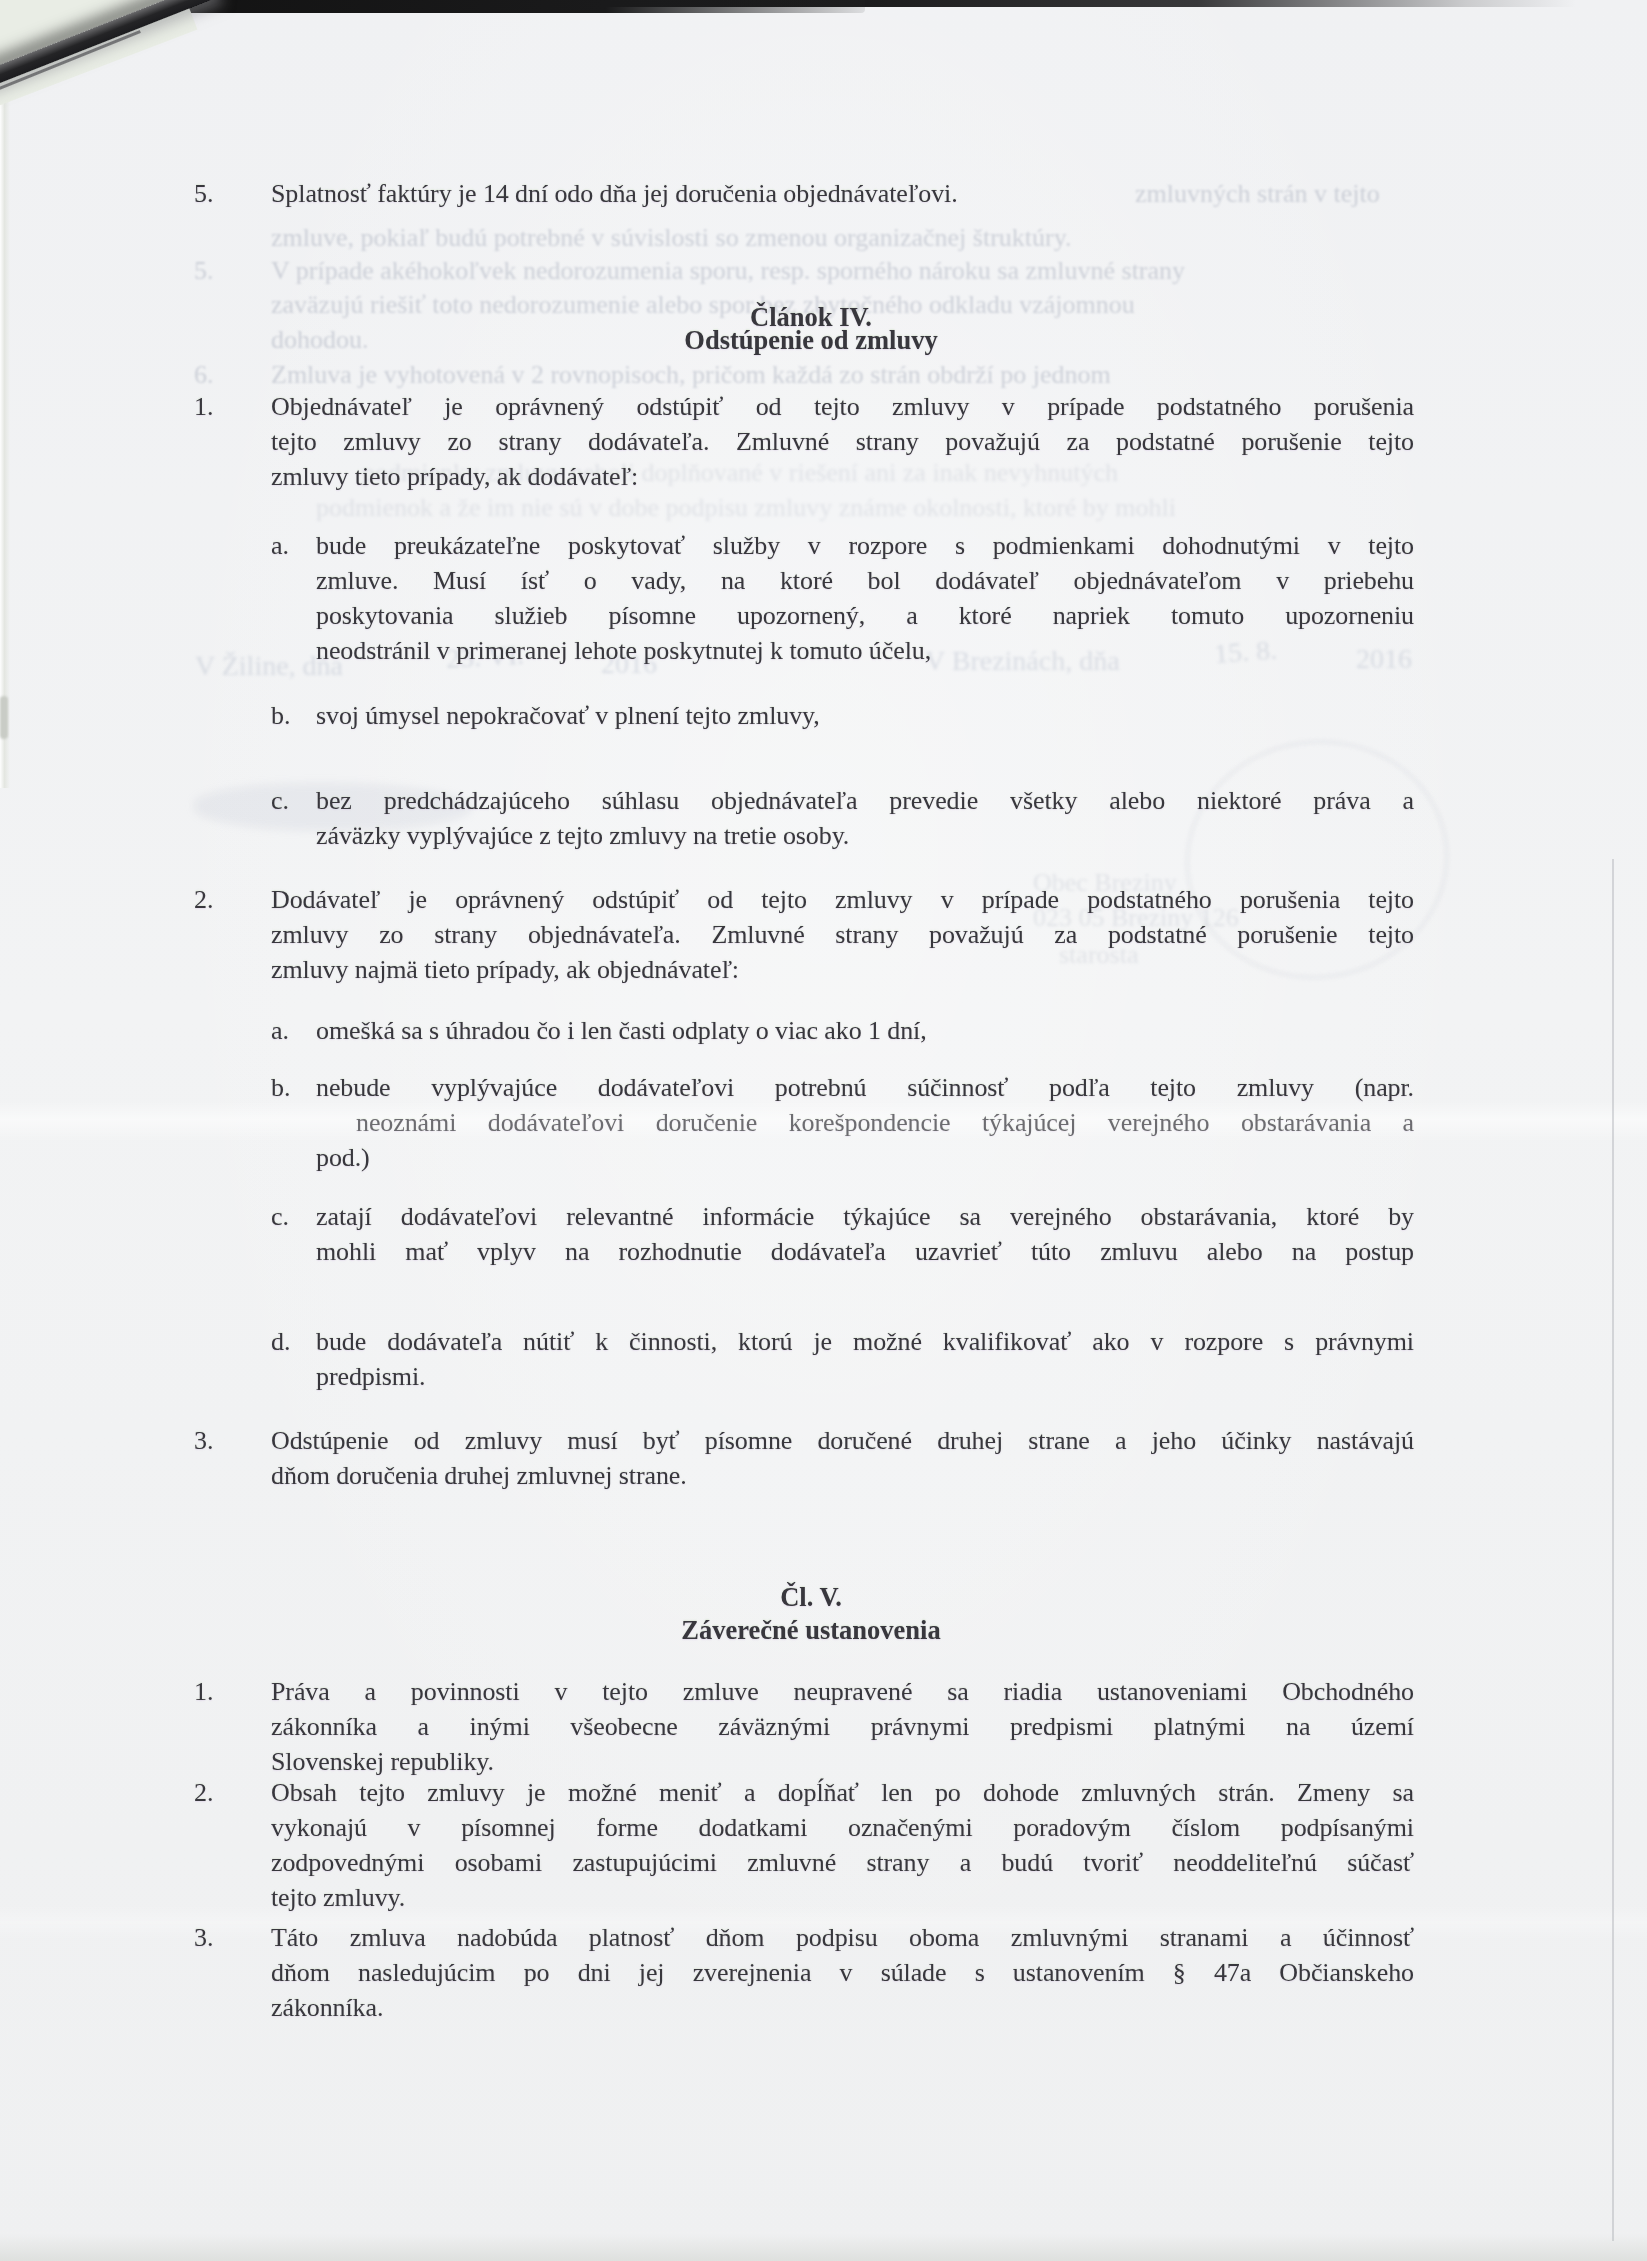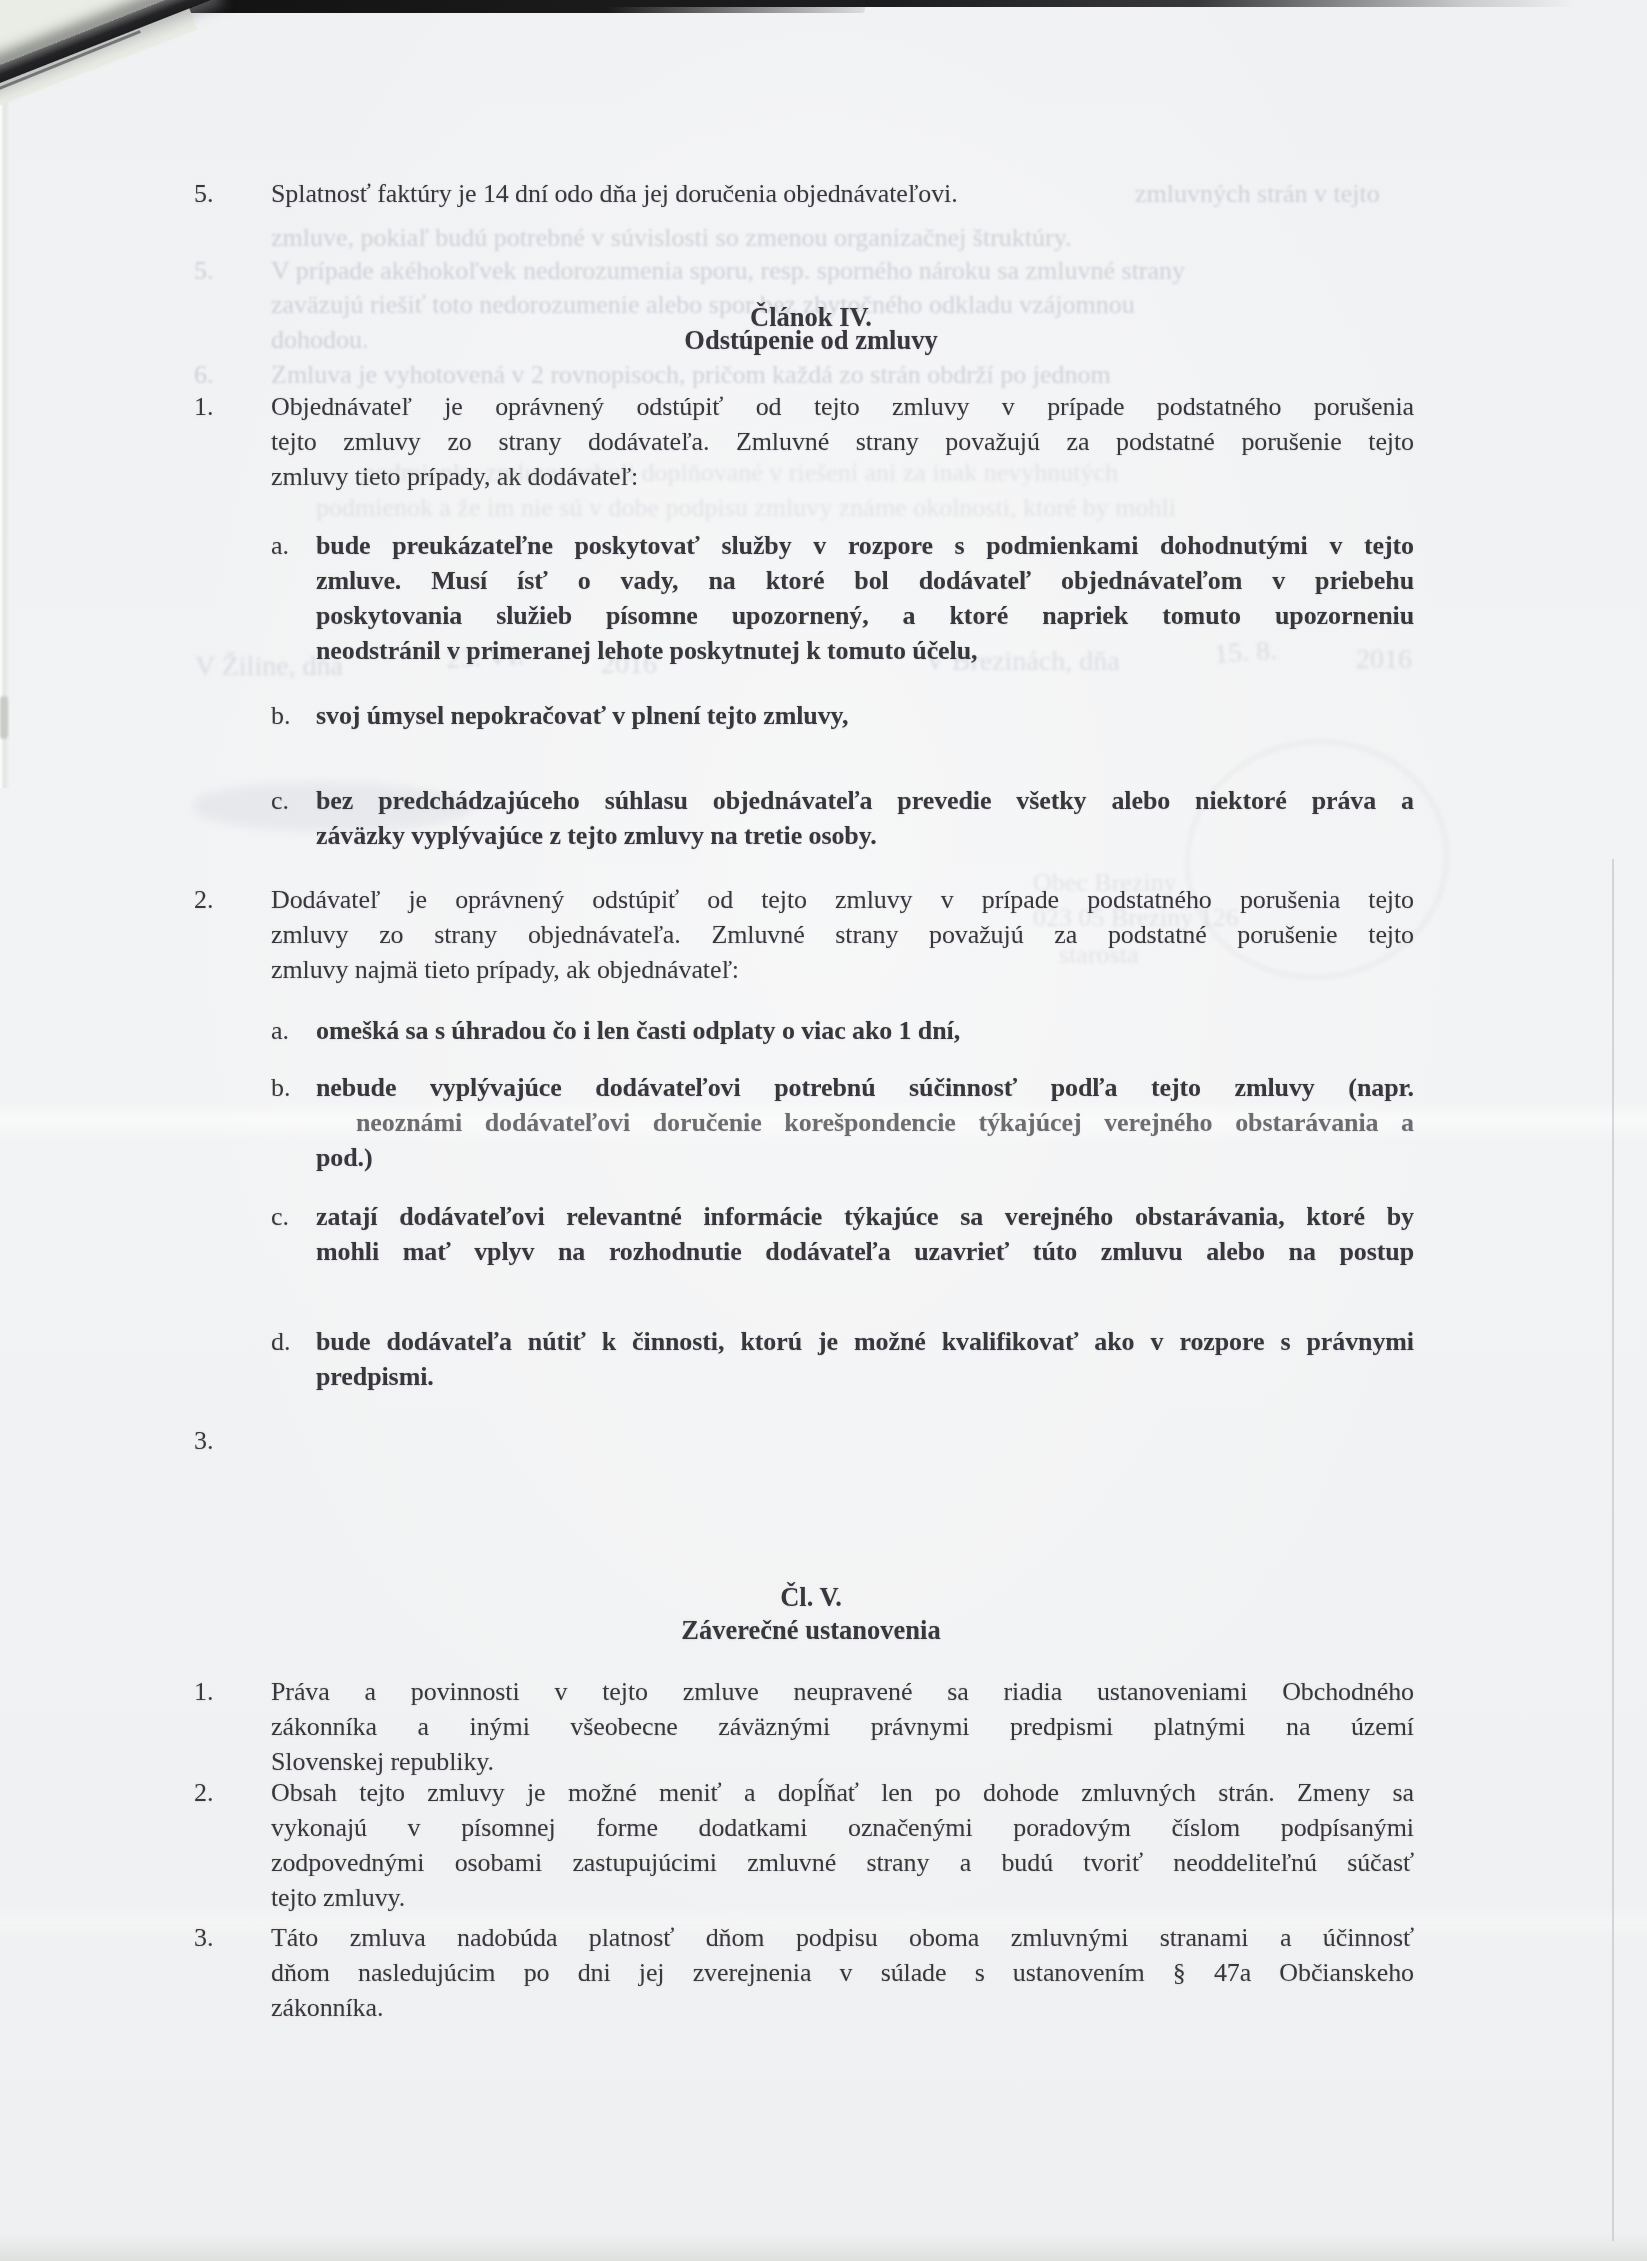--- a/index.html
+++ b/index.html
@@ -23,21 +23,21 @@
     text-shadow: 0 1.3px 1.3px rgba(196,170,220,0.30), 0 -1.3px 1.3px rgba(186,214,170,0.30);
   }
   .marker {
     position: absolute; top: 0; font-size: 26px; line-height: 35px;
     text-shadow: 0 1.3px 1.3px rgba(196,170,220,0.28), 0 -1.3px 1.3px rgba(186,214,170,0.28);
   }
   .block.item .marker { left: 194px; }
   .block.sub  .marker { left: 271px; }
   .ptext { position: relative; }
   .block.item .ptext { margin-left: 271px; width: 1143px; }
-  .block.sub  .ptext { margin-left: 316px; width: 1098px; font-weight: bold; }
+  .block.sub  .ptext { margin-left: 316px; width: 1098px; }
   .line {
     height: 35px; line-height: 35px; font-size: 26px; letter-spacing: -0.1px;
     text-shadow: 0 1.3px 1.3px rgba(196,170,220,0.28), 0 -1.3px 1.3px rgba(186,214,170,0.28);
   }
   .line.j { text-align: justify; text-align-last: justify; }
 
   
   .ghost {
     position: absolute; white-space: nowrap;
     font-size: 26px; line-height: 35px;
@@ -213,20 +213,24 @@
       </div>
       <div class="block sub" style="top: 1324px;">
         <span class="marker">d.</span>
         <div class="ptext">
           <div class="line j">bude dodávateľa nútiť k činnosti, ktorú je možné kvalifikovať ako v rozpore s právnymi</div>
           <div class="line">predpismi.</div>
         </div>
       </div>
       <div class="block item" style="top: 1423px;">
         <span class="marker">3.</span>
+        <div class="ptext">
+          <div class="line j">Odstúpenie od zmluvy musí byť písomne doručené druhej strane a jeho účinky nastávajú</div>
+          <div class="line">dňom doručenia druhej zmluvnej strane.</div>
+        </div>
       </div>
       <div class="block heading" style="top: 1580px;">Čl. V.</div>
       <div class="block heading" style="top: 1613px;">Záverečné ustanovenia</div>
       <div class="block item" style="top: 1674px;">
         <span class="marker">1.</span>
         <div class="ptext">
           <div class="line j">Práva a povinnosti v tejto zmluve neupravené sa riadia ustanoveniami Obchodného</div>
           <div class="line j">zákonníka a inými všeobecne záväznými právnymi predpismi platnými na území</div>
           <div class="line">Slovenskej republiky.</div>
         </div>

